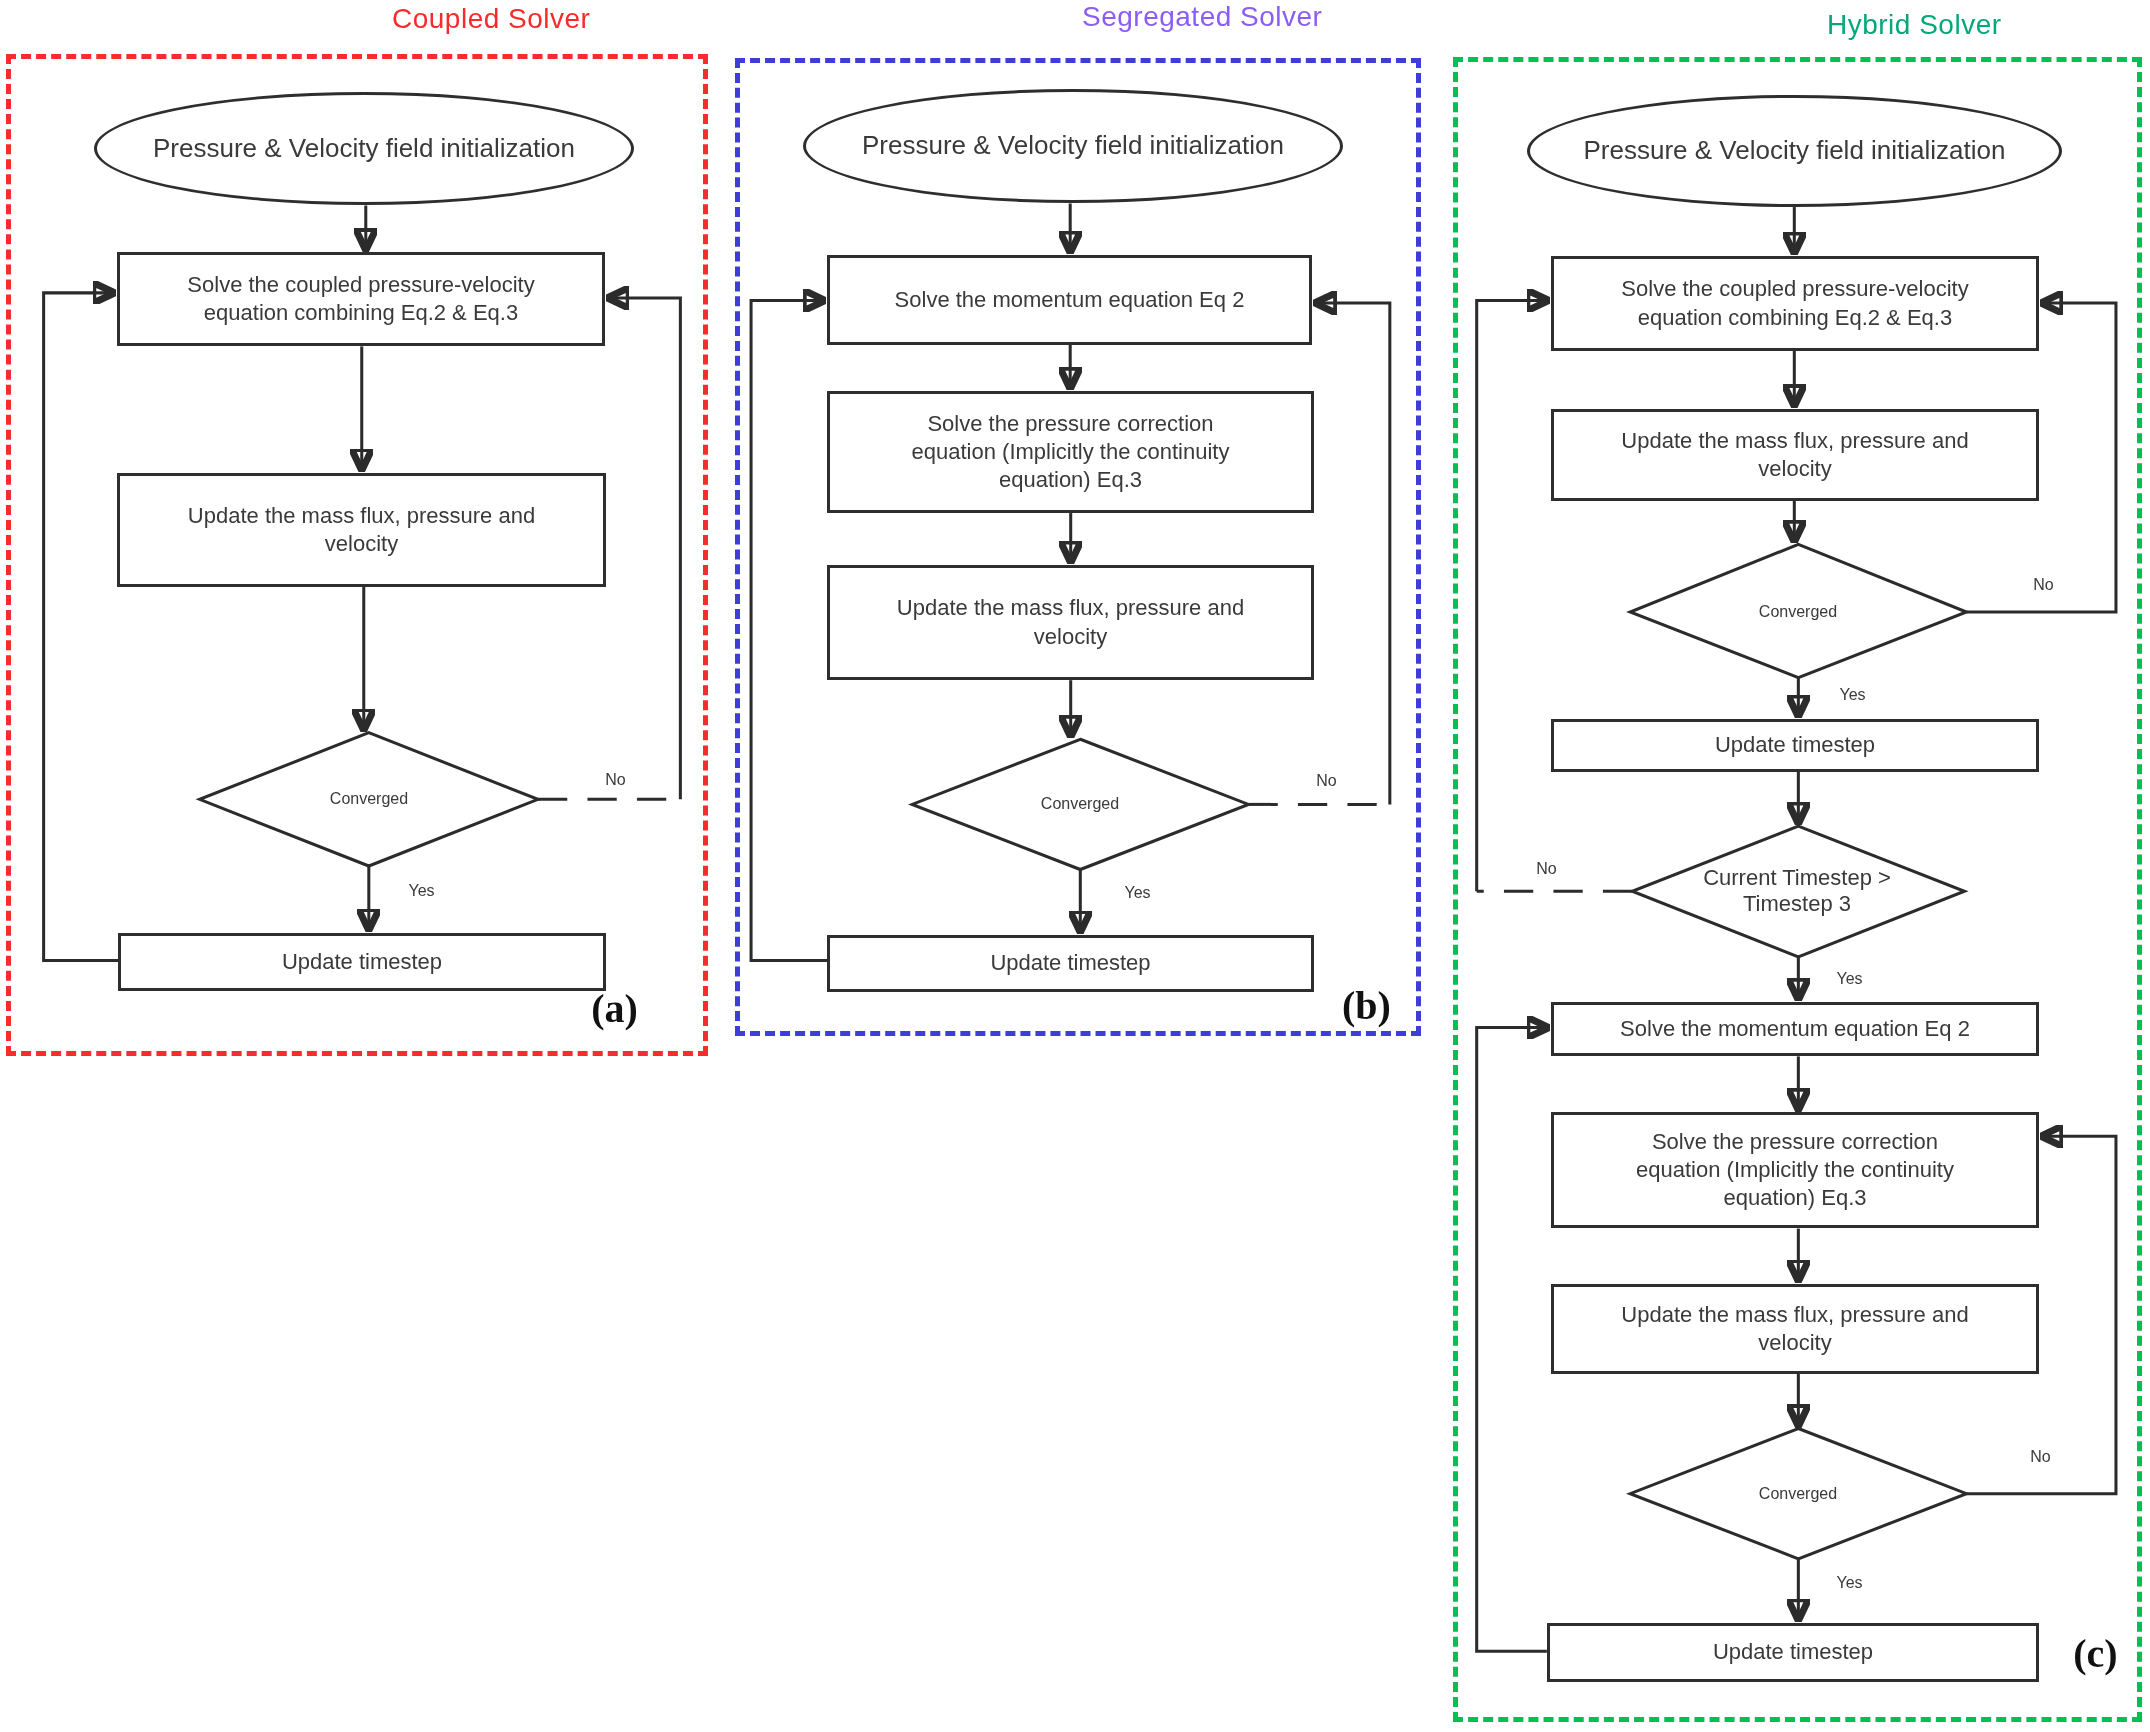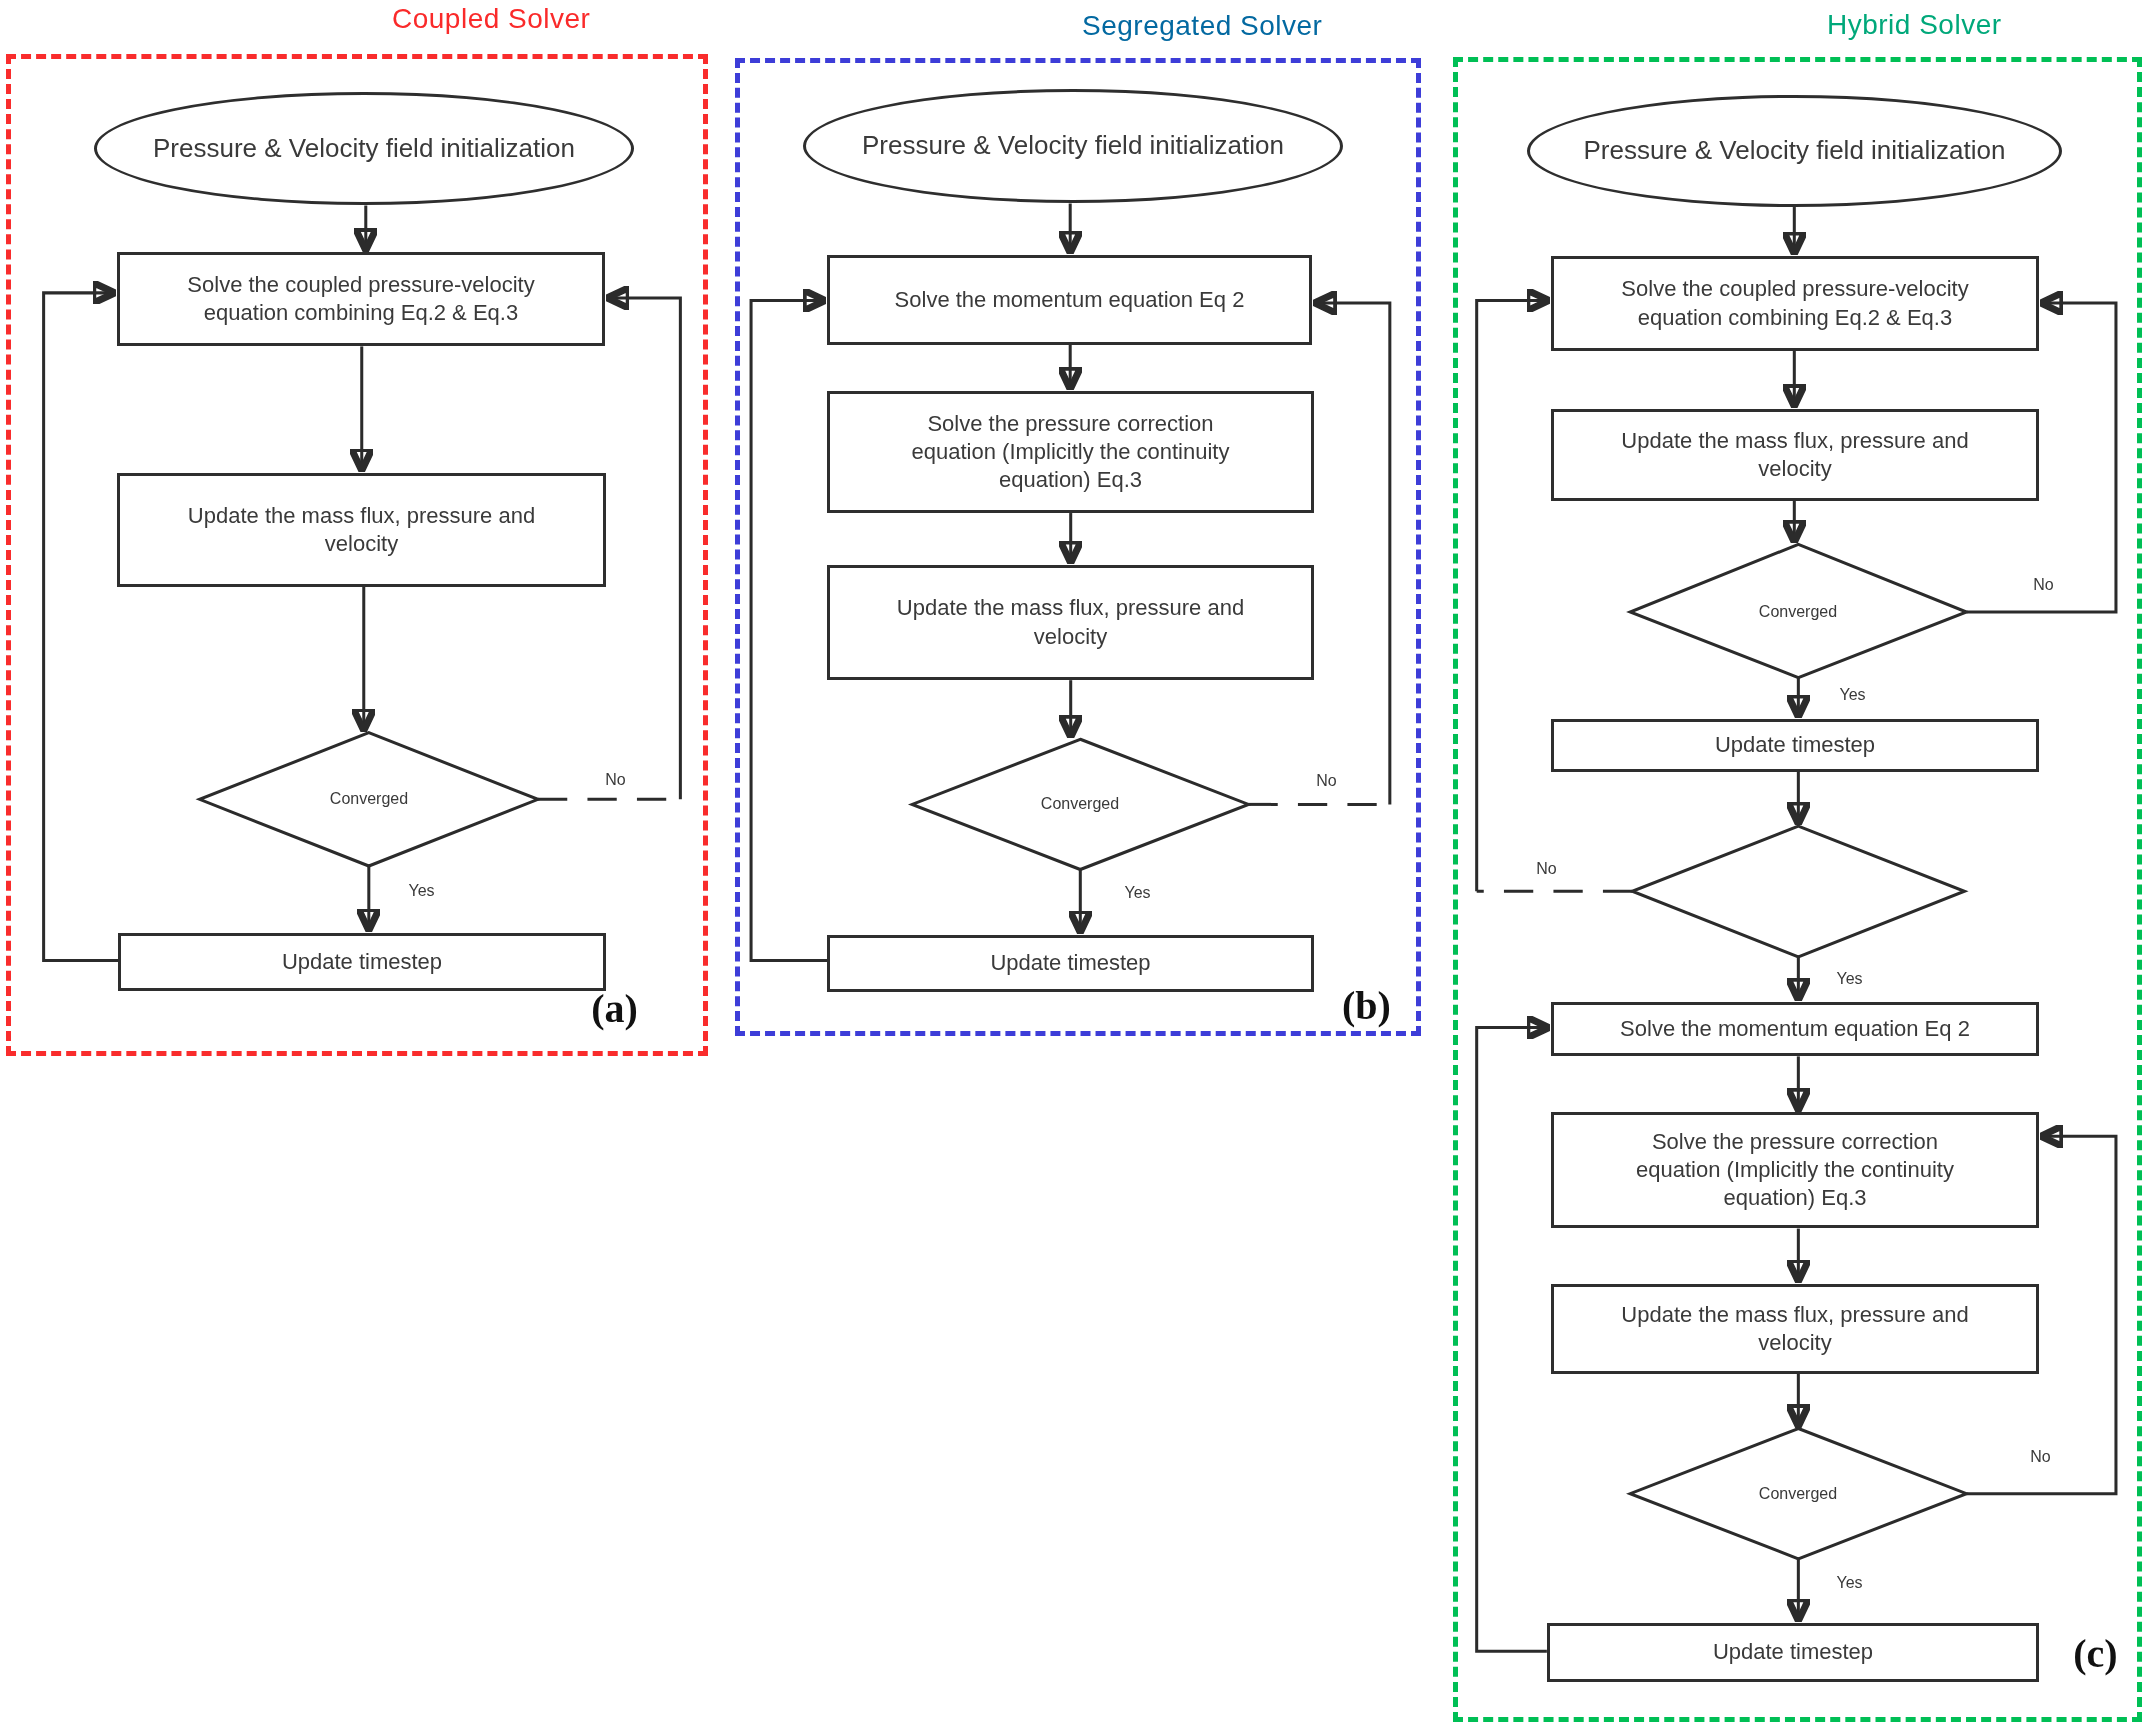--- a/index.html
+++ b/index.html
@@ -27,21 +27,21 @@
   #panel-c { left: 1453px; top: 57px; width: 689px; height: 1665px; border-color: #00bf55; }
 
   .panel-title {
     position: absolute;
     text-align: left;
     font-size: 28px;
     letter-spacing: 0.5px;
     white-space: nowrap;
   }
   #title-a { left: 392px;  top: 3px;  width: 404px; color: #fa2a2a; }
-  #title-b { left: 1082px; top: 10px; width: 404px; color: #0369a1; }
+  #title-b { left: 1082px; top: 1px; width: 404px; color: #8b5cf6; }
   #title-c { left: 1827px; top: 9px; width: 404px; color: #00a87a; }
 
   .node {
     position: absolute;
     box-sizing: border-box;
     background: #ffffff;
     border: 3px solid #2e2e2e;
     display: flex;
     align-items: center;
     justify-content: center;
@@ -166,20 +166,22 @@
 
   <div class="node ellipse" style="left:1527px; top:95px; width:535px; height:112px;">Pressure &amp; Velocity field initialization</div>
   <div class="node" style="left:1551px; top:256px; width:488px; height:95px;">Solve the coupled pressure-velocity
 equation combining Eq.2 &amp; Eq.3</div>
   <div class="node" style="left:1551px; top:409px; width:488px; height:92px;">Update the mass flux, pressure and
 velocity</div>
   <div class="float-label" style="left:1697px; top:596px; width:202px; height:32px;">Converged</div>
   <div class="float-label" style="left:2008px; top:569px; width:71px; height:31px;">No</div>
   <div class="float-label" style="left:1812px; top:679px; width:81px; height:31px;">Yes</div>
   <div class="node" style="left:1551px; top:719px; width:488px; height:53px;">Update timestep</div>
+  <div class="float-label" style="left:1671px; top:859px; width:252px; height:64px; font-size:22px;">Current Timestep &gt;
+Timestep 3</div>
   <div class="float-label" style="left:1511px; top:853px; width:71px; height:31px;">No</div>
   <div class="float-label" style="left:1809px; top:963px; width:81px; height:31px;">Yes</div>
   <div class="node" style="left:1551px; top:1002px; width:488px; height:54px;">Solve the momentum equation Eq 2</div>
   <div class="node" style="left:1551px; top:1112px; width:488px; height:116px;">Solve the pressure correction
 equation (Implicitly the continuity
 equation) Eq.3</div>
   <div class="node" style="left:1551px; top:1284px; width:488px; height:90px;">Update the mass flux, pressure and
 velocity</div>
   <div class="float-label" style="left:1697px; top:1478px; width:202px; height:32px;">Converged</div>
   <div class="float-label" style="left:2005px; top:1441px; width:71px; height:31px;">No</div>

